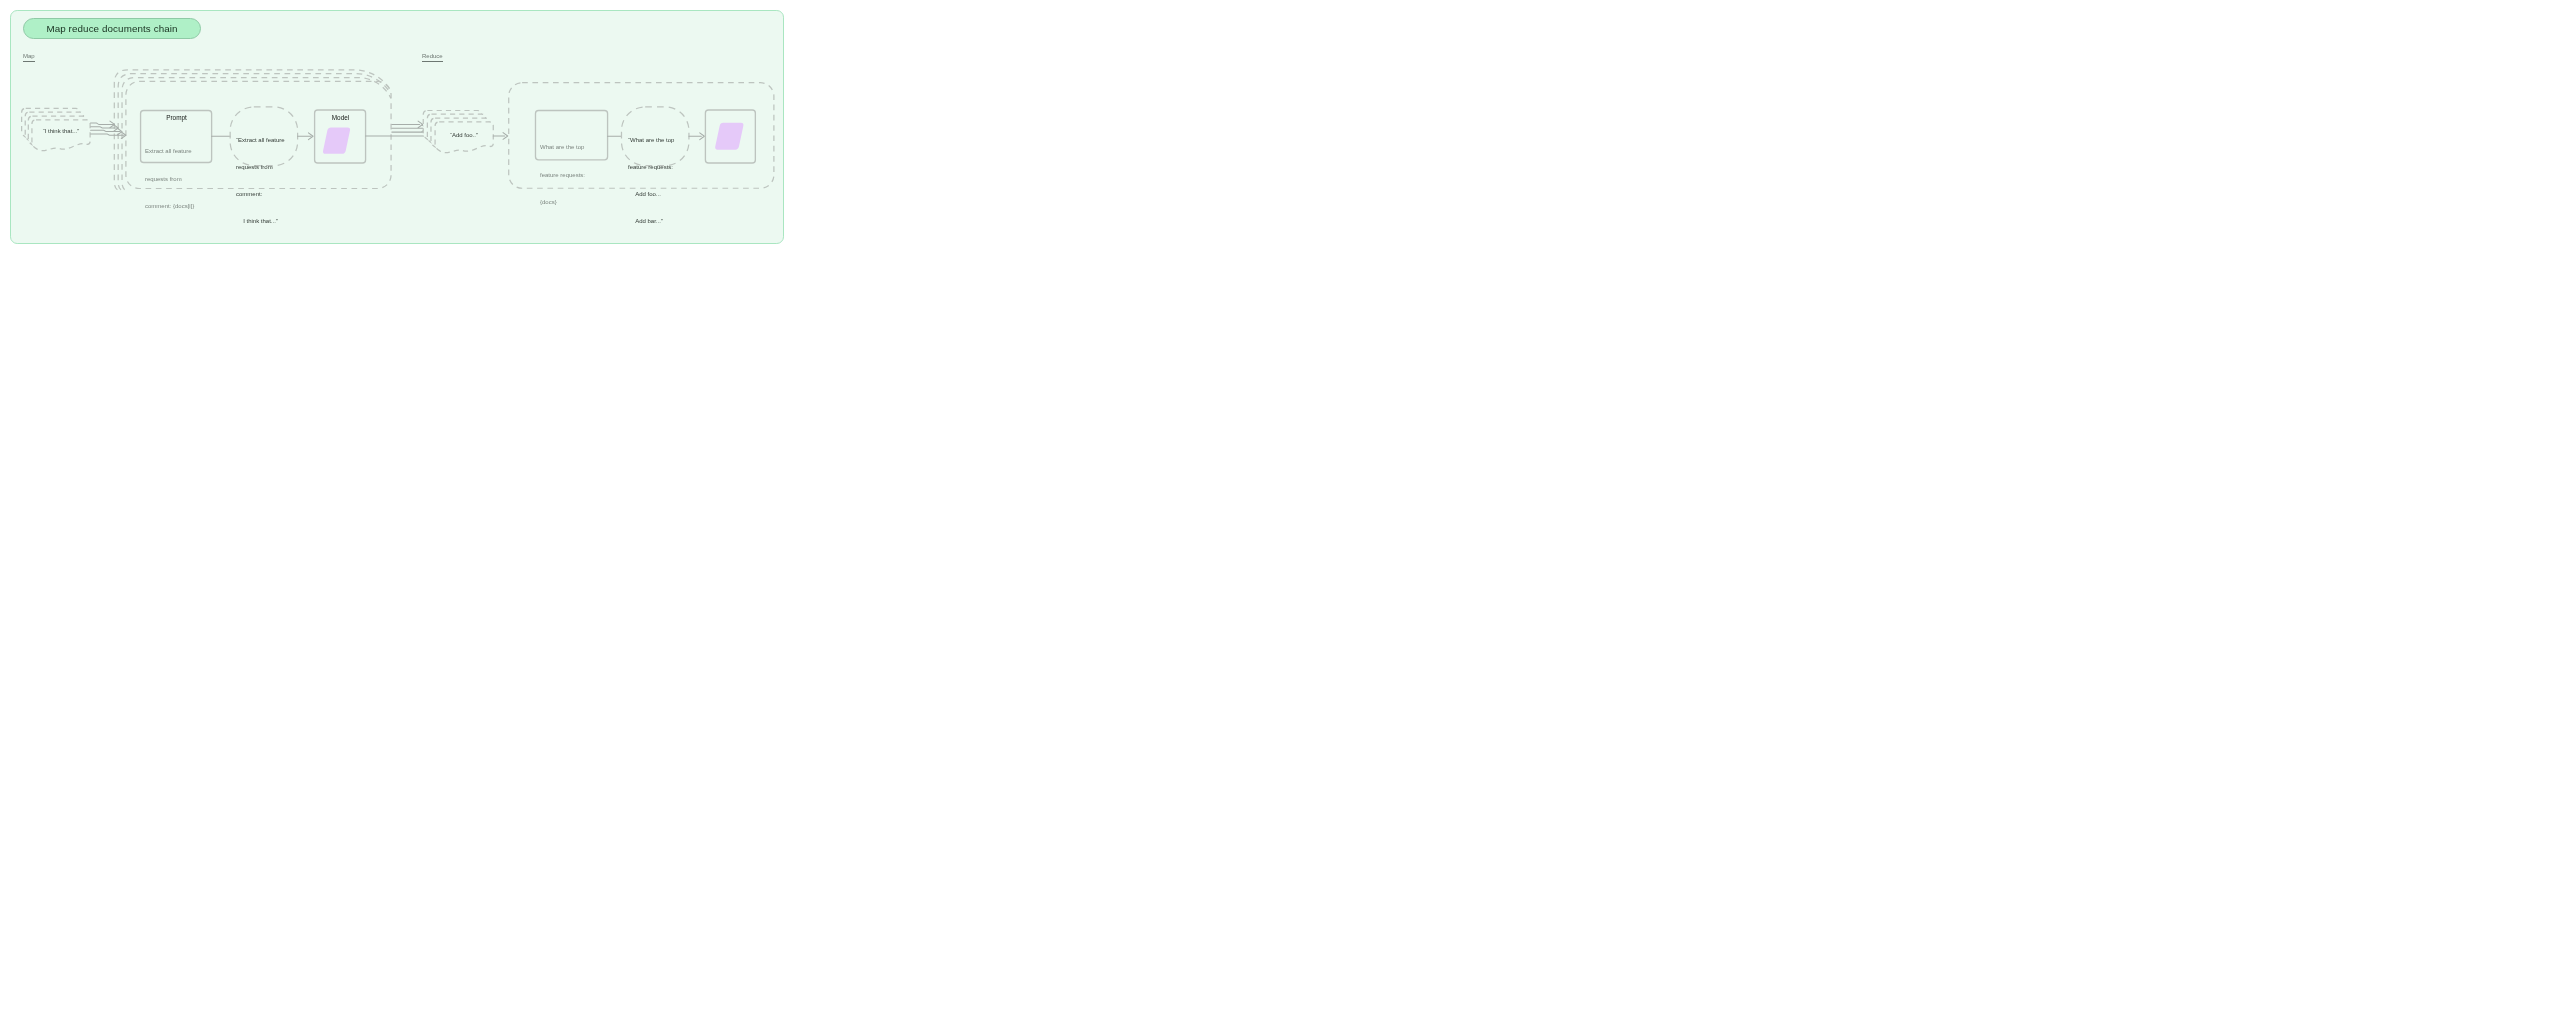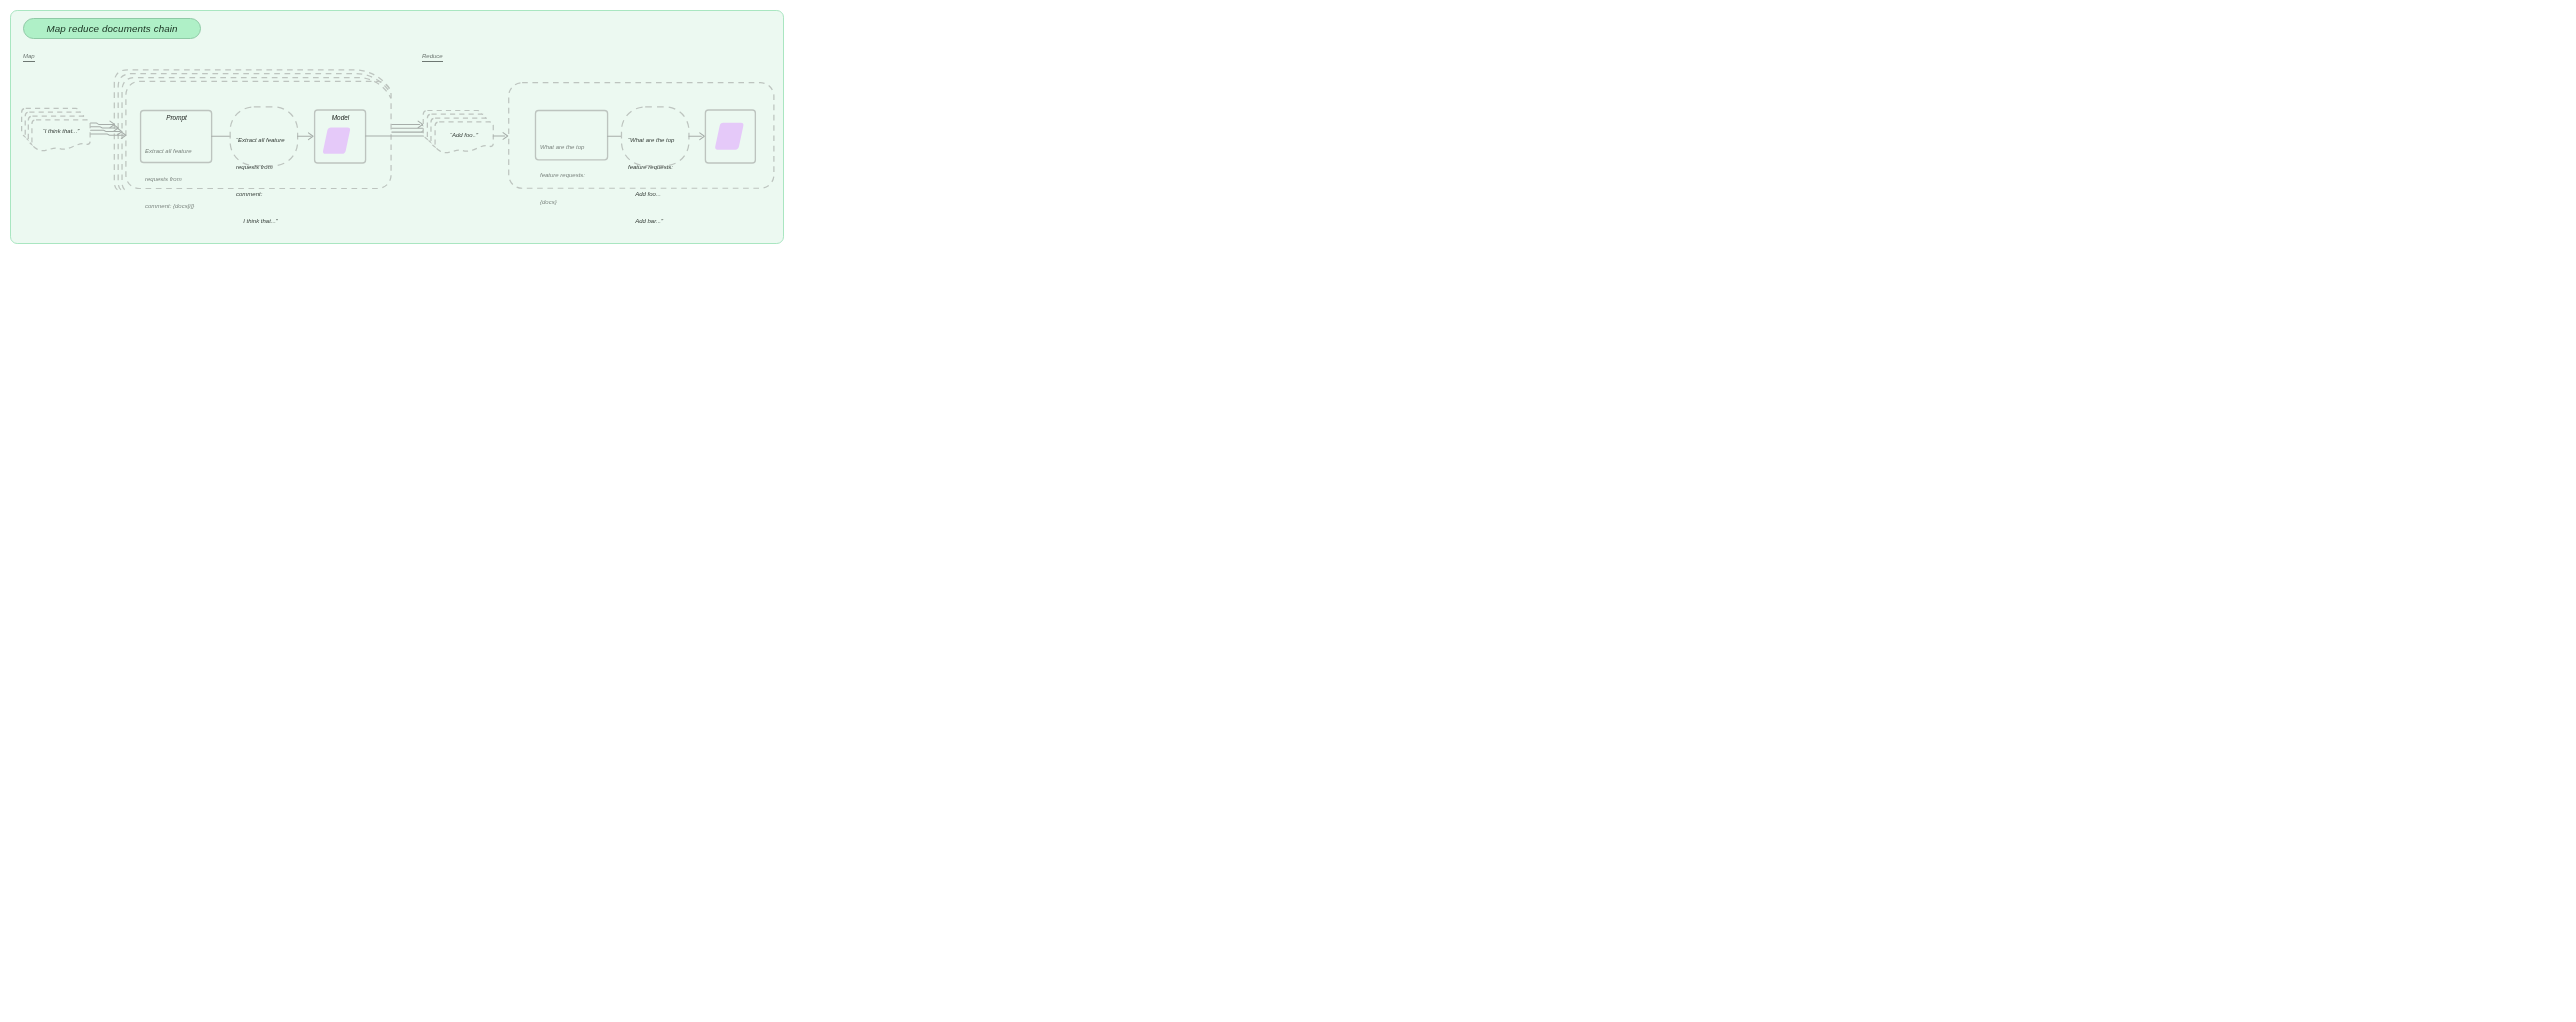--- a/index.html
+++ b/index.html
@@ -11,21 +11,21 @@
     --dashed_stroke:#bdc4bf;
     --solid_box_stroke:#bdc4bf;
     --arrow_stroke:#a6ada9;
     --dark_text:#343c37;
     --muted_text:#7d8680;
     --label_text:#6d7772;
     --model_fill:#e5c9f9;
   }
   html,body{margin:0;padding:0;background:#ffffff;}
   body{font-family:"Liberation Sans","DejaVu Sans",sans-serif;}
-  .canvas{position:relative;width:795px;height:256px;background:#ffffff;overflow:hidden;font-style:italic;}
+  .canvas{position:relative;width:795px;height:256px;background:#ffffff;overflow:hidden;}
   .panel{
     position:absolute;left:10.3px;top:10.3px;width:774px;height:234px;
     background:var(--panel_bg);
     border:0.8px solid var(--panel_border);
     border-radius:7.2px;
     box-sizing:border-box;
   }
   .title-pill{
     position:absolute;left:23px;top:18px;width:178px;height:20.6px;
     background:var(--badge_bg);

